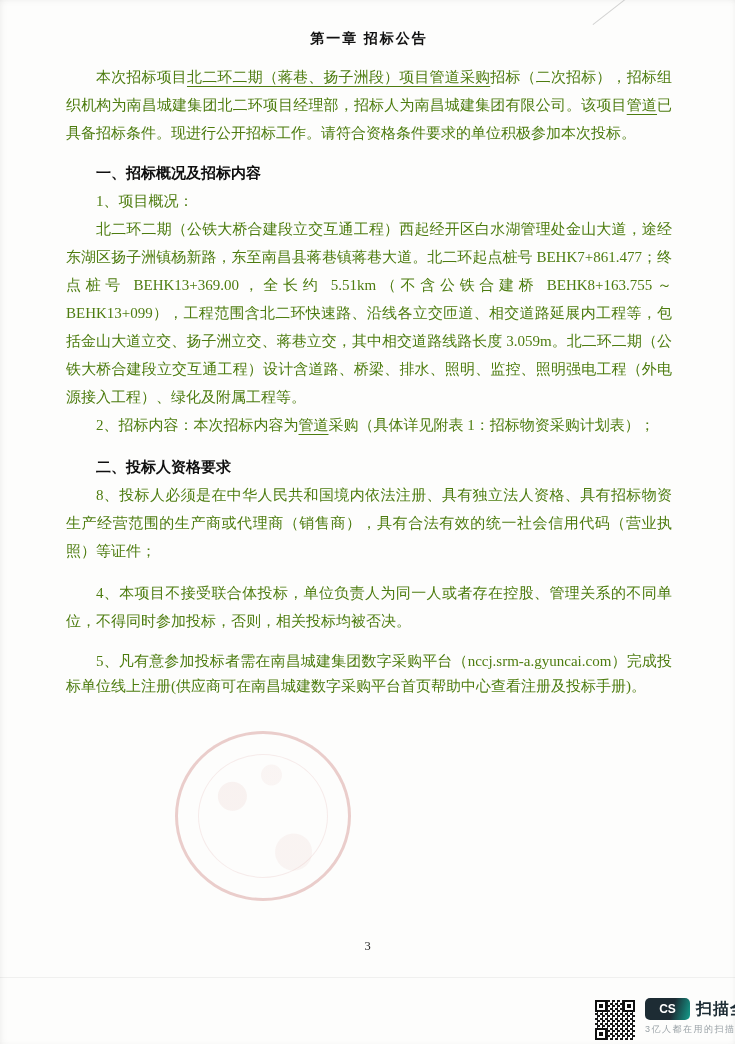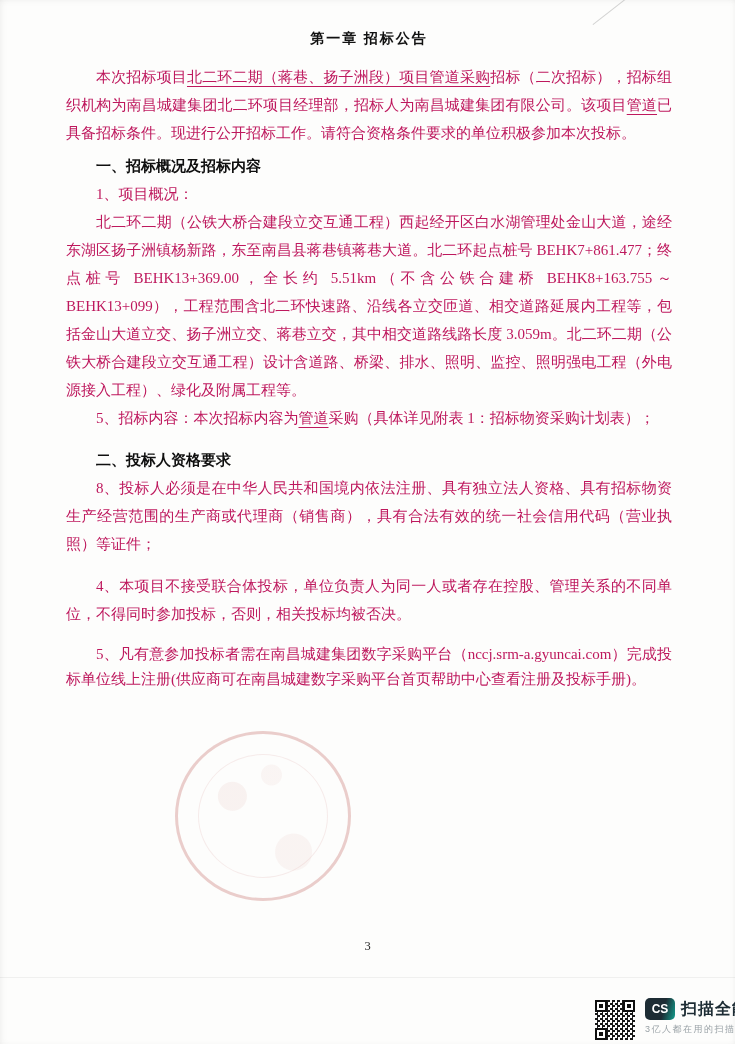--- a/index.html
+++ b/index.html
@@ -16,25 +16,25 @@
   .content {
     position:absolute; left:66px; top:30px; width:606px;
     color:#161616;
   }
   h1.doc-title {
     font-size:14px; font-weight:700; text-align:center;
     margin:0 0 15px 0; letter-spacing:2px; color:#111;
   }
   .para, .sec-heading {
     margin:0; font-size:15px; line-height:28px;
-    text-align:justify; text-indent:2em; color:#be185d;
+    text-align:justify; text-indent:2em; color:#4d7c0f;
   }
   .sec-heading { font-weight:700; color:#0f0f0f; }
   .mt2 { margin-top:14px; }
-  .mt4 { margin-top:5px; }
+  .mt4 { margin-top:12px; }
   .tight { line-height:25px; }
   .u { text-decoration:underline; text-underline-offset:4px; text-decoration-thickness:1px; }
 
   
   .stamp {
     position:absolute; left:175px; top:731px; width:170px; height:164px;
     border:3px solid rgba(186,82,74,.28); border-radius:50%;
     filter:blur(.6px); pointer-events:none;
     background:
       radial-gradient(circle at 32% 38%, rgba(190,95,85,.07) 0 14px, transparent 15px),
@@ -71,21 +71,21 @@
     padding:2px; background-color:#fff;
     background-image:repeating-conic-gradient(#191919 0% 25%, #ffffff 0% 50%);
     background-size:5px 5px; background-origin:content-box; background-clip:content-box;
   }
   .fp { position:absolute; width:12px; height:12px; box-sizing:border-box; border:2.5px solid #101010; background:#fff; }
   .fp::after { content:""; position:absolute; inset:2px; background:#101010; }
   .fp.tl { left:2px; top:2px; } .fp.tr { right:2px; top:2px; } .fp.bl { left:2px; bottom:2px; }
   .cs-col { display:flex; flex-direction:column; gap:3px; }
   .cs-row { display:flex; align-items:center; gap:6px; }
   .cs-badge {
-    width:30px; height:22px; border-radius:5px;
+    width:45px; height:22px; border-radius:5px;
     background:linear-gradient(105deg,#1d2c34 60%,#139d8c 100%);
     color:#fff; font-family:"Liberation Sans","DejaVu Sans",sans-serif;
     font-weight:700; font-size:12px; display:flex; align-items:center; justify-content:center;
   }
   .cs-name {
     font-family:"Liberation Sans","DejaVu Sans",sans-serif;
     font-weight:700; font-size:16px; color:#1d2c34; letter-spacing:1px; white-space:nowrap;
   }
   .cs-tagline {
     font-family:"Liberation Sans","DejaVu Sans",sans-serif;
@@ -103,21 +103,21 @@
     <h1 class="doc-title">第一章 招标公告</h1>
 
     <p class="para"><span>本次招标项目</span><span class="u">北二环二期（蒋巷、扬子洲段）项目管道采购</span><span>招标（二次招标），招标组织机构为南昌城建集团北二环项目经理部，招标人为南昌城建集团有限公司。该项目</span><span class="u">管道</span><span>已具备招标条件。现进行公开招标工作。请符合资格条件要求的单位积极参加本次投标。</span></p>
 
     <p class="sec-heading mt4">一、招标概况及招标内容</p>
 
     <p class="para">1、项目概况：</p>
 
     <p class="para">北二环二期（公铁大桥合建段立交互通工程）西起经开区白水湖管理处金山大道，途经东湖区扬子洲镇杨新路，东至南昌县蒋巷镇蒋巷大道。北二环起点桩号 BEHK7+861.477；终点桩号 BEHK13+369.00，全长约 5.51km（不含公铁合建桥 BEHK8+163.755～BEHK13+099），工程范围含北二环快速路、沿线各立交匝道、相交道路延展内工程等，包括金山大道立交、扬子洲立交、蒋巷立交，其中相交道路线路长度 3.059m。北二环二期（公铁大桥合建段立交互通工程）设计含道路、桥梁、排水、照明、监控、照明强电工程（外电源接入工程）、绿化及附属工程等。</p>
 
-    <p class="para"><span>5、招标内容：本次招标内容为</span><span class="u">管道</span><span>采购（具体详见附表 1：招标物资采购计划表）；</span></p>
+    <p class="para"><span>2、招标内容：本次招标内容为</span><span class="u">管道</span><span>采购（具体详见附表 1：招标物资采购计划表）；</span></p>
 
 
     <p class="sec-heading mt2">二、投标人资格要求</p>
 
     <p class="para">8、投标人必须是在中华人民共和国境内依法注册、具有独立法人资格、具有招标物资生产经营范围的生产商或代理商（销售商），具有合法有效的统一社会信用代码（营业执照）等证件；</p>
     <p class="para mt2">4、本项目不接受联合体投标，单位负责人为同一人或者存在控股、管理关系的不同单位，不得同时参加投标，否则，相关投标均被否决。</p>
     <p class="para mt2 tight">5、凡有意参加投标者需在南昌城建集团数字采购平台（nccj.srm-a.gyuncai.com）完成投标单位线上注册(供应商可在南昌城建数字采购平台首页帮助中心查看注册及投标手册)。</p>
   </div>
 
   <div class="stamp"></div>

